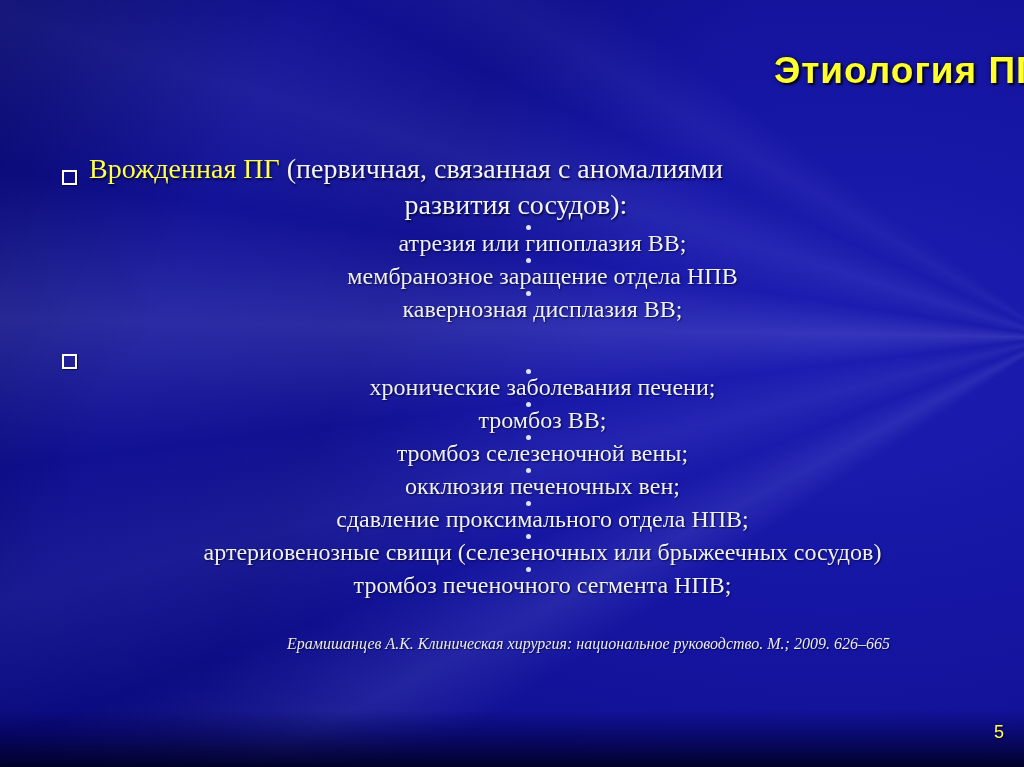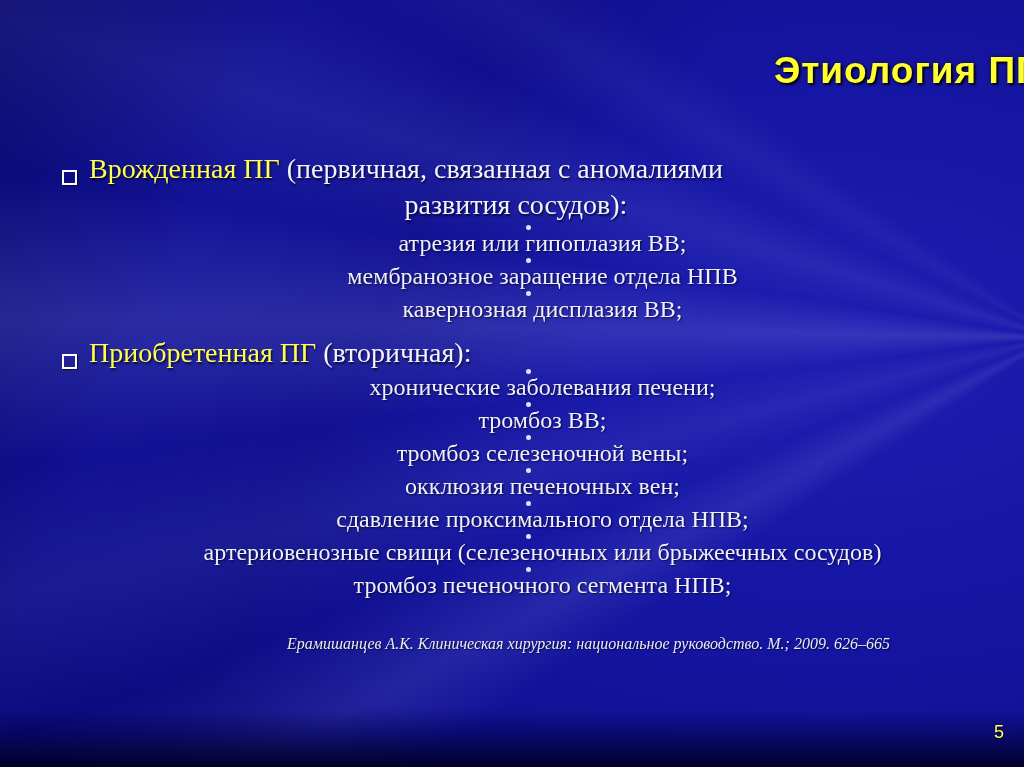--- a/index.html
+++ b/index.html
@@ -167,21 +167,20 @@
       <span class="dot"></span>
       <span>мембранозное заращение отдела НПВ</span>
     </div>
     <div class="sub-item">
       <span class="dot"></span>
       <span>кавернозная дисплазия ВВ;</span>
     </div>
 
     <div class="main-item group2">
       <span class="sq"></span>
-      <span><span class="hl">Приобретенная ПГ</span><span> (вторичная):</span></span>
     </div>
 
     <div class="sub-item">
       <span class="dot"></span>
       <span>хронические заболевания печени;</span>
     </div>
     <div class="sub-item">
       <span class="dot"></span>
       <span>тромбоз ВВ;</span>
     </div>

